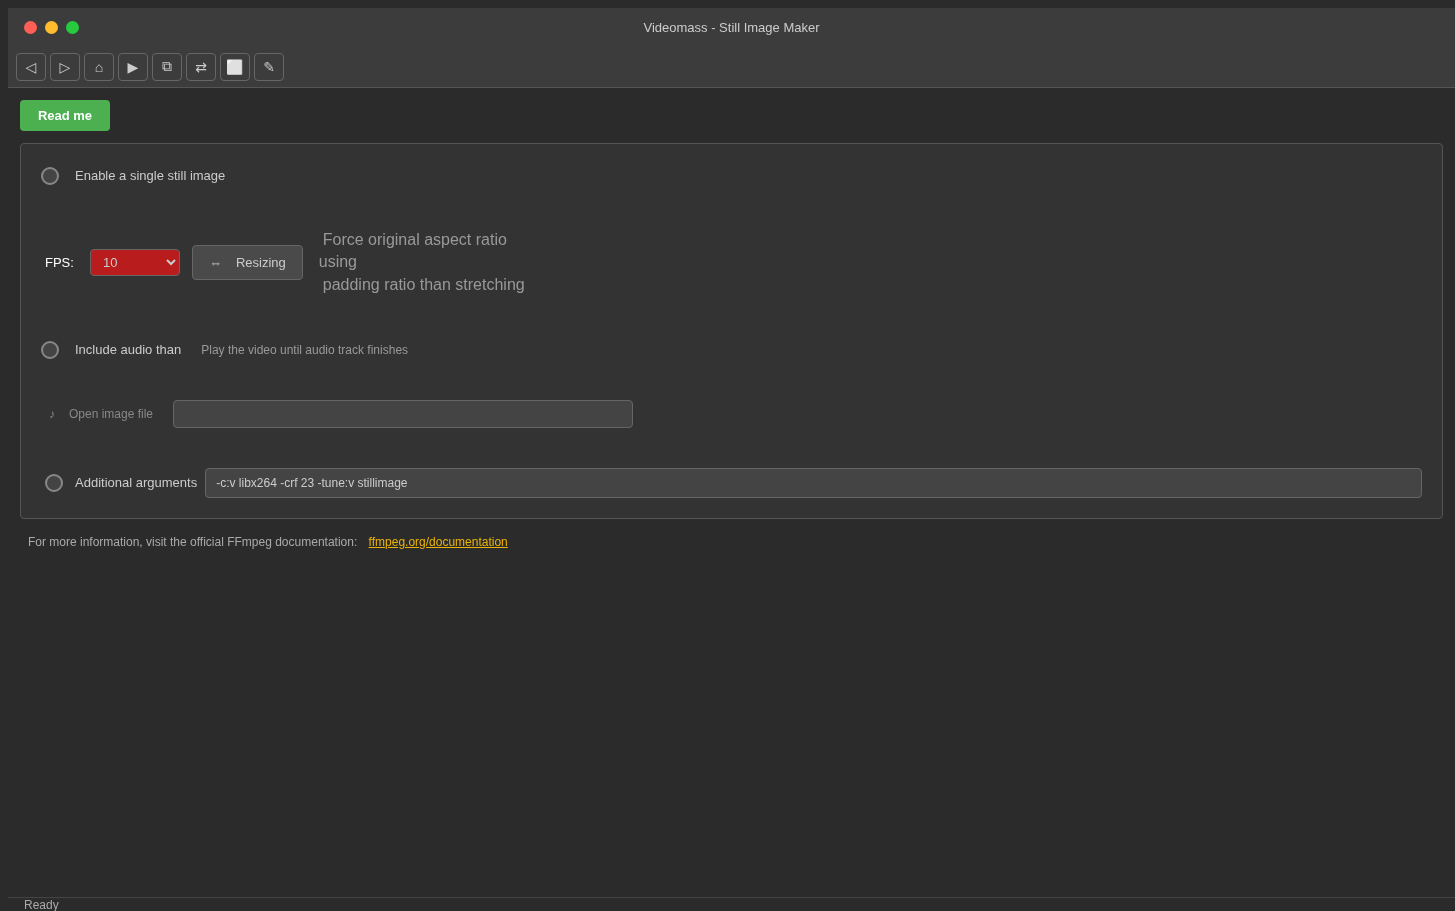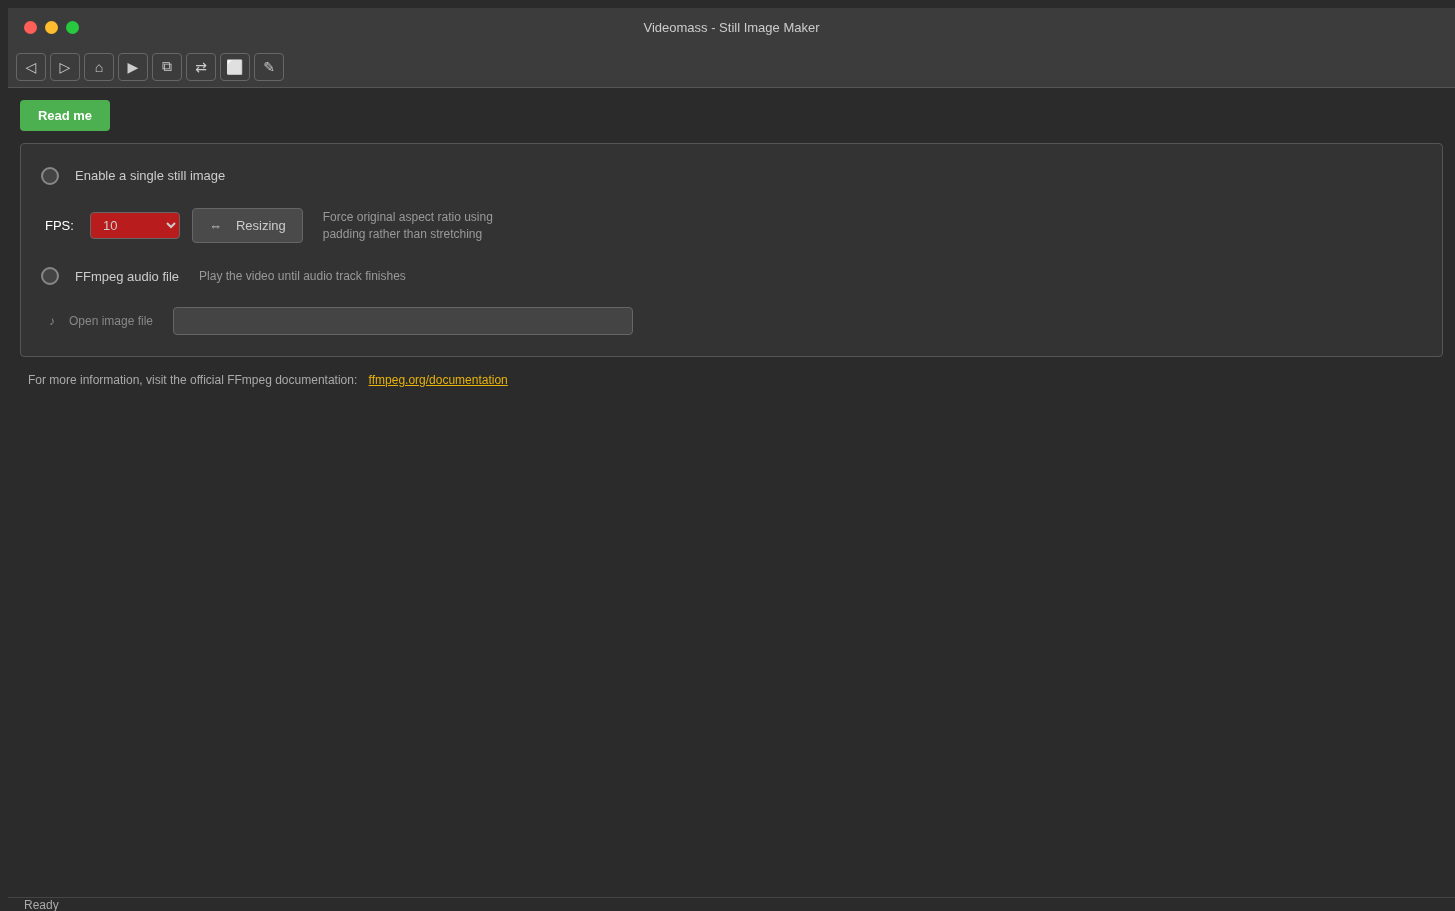--- a/index.html
+++ b/index.html
@@ -95,21 +95,21 @@
     }
 
     
     .panel {
       background-color: #333333;
       border: 1px solid #555;
       border-radius: 4px;
       padding: 16px;
       display: flex;
       flex-direction: column;
-      gap: 10px;
+      gap: 30px;
     }
 
     
     .row {
       display: flex;
       align-items: center;
       gap: 12px;
     }
 
     
@@ -150,21 +150,21 @@
       color: #cccccc;
       padding: 5px 12px;
       font-size: 13px;
       cursor: pointer;
       display: flex;
       align-items: center;
       gap: 6px;
     }
     .force-ratio-text {
       color: #999;
-      font-size: 12px;
+      font-size: 16px;
       line-height: 1.4;
       max-width: 220px;
     }
 
     
     .play-until-text {
       color: #999;
       font-size: 12px;
     }
 
@@ -288,38 +288,45 @@
         <option>25</option>
         <option>30</option>
         <option>60</option>
       </select>
       <button class="resizing-btn">
         <span>⇔</span>
         <span>Resizing</span>
       </button>
       <div class="force-ratio-text">
         <span>Force original aspect ratio using</span><br>
-        <span>padding rather than stretching</span>
+        <span>padding ratio than stretching</span>
       </div>
     </div>
 
     <div class="row">
       <div class="toggle-circle"></div>
-      <span class="toggle-label">FFmpeg audio file</span>
+      <span class="toggle-label">Include audio than</span>
       <span class="play-until-text">Play the video until audio track finishes</span>
     </div>
 
     <div class="open-audio-row">
       <span class="open-audio-label">
         <span>♪</span>
         <span>Open image file</span>
       </span>
       <input class="audio-input" type="text" value="" style="">
     </div>
 
+    <div class="additional-args-row">
+      <div class="additional-args-label-wrap">
+        <div class="toggle-circle"></div>
+        <span class="toggle-label">Additional arguments</span>
+      </div>
+      <input class="additional-args-input" type="text" value="-c:v libx264 -crf 23 -tune:v stillimage" style="">
+    </div>
 
   </div>
 
   <div class="info-line">
     <span>For more information, visit the official FFmpeg documentation:</span>
     <a class="info-link" href="#">ffmpeg.org/documentation</a>
   </div>
 
   <div class="spacer"></div>
 </div>

